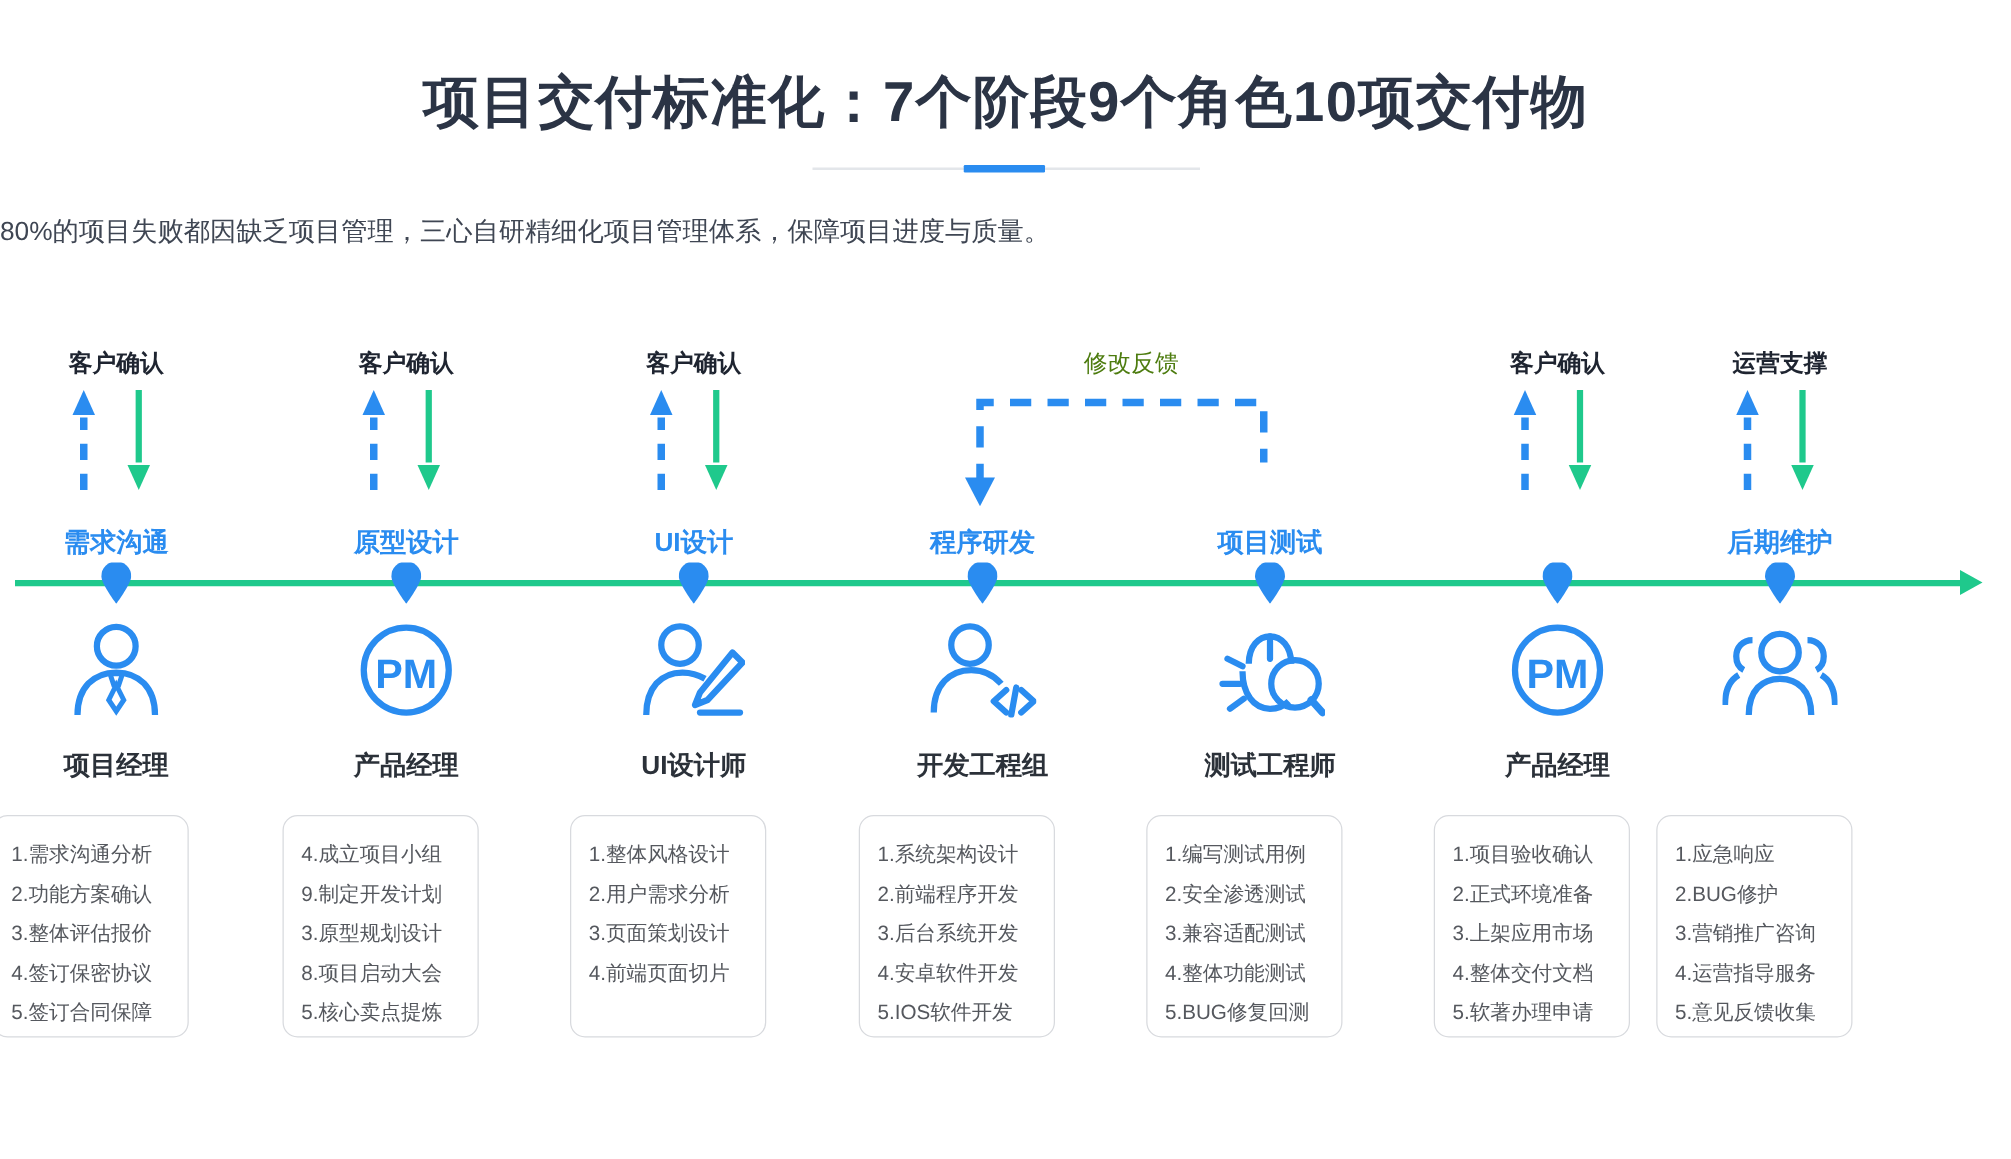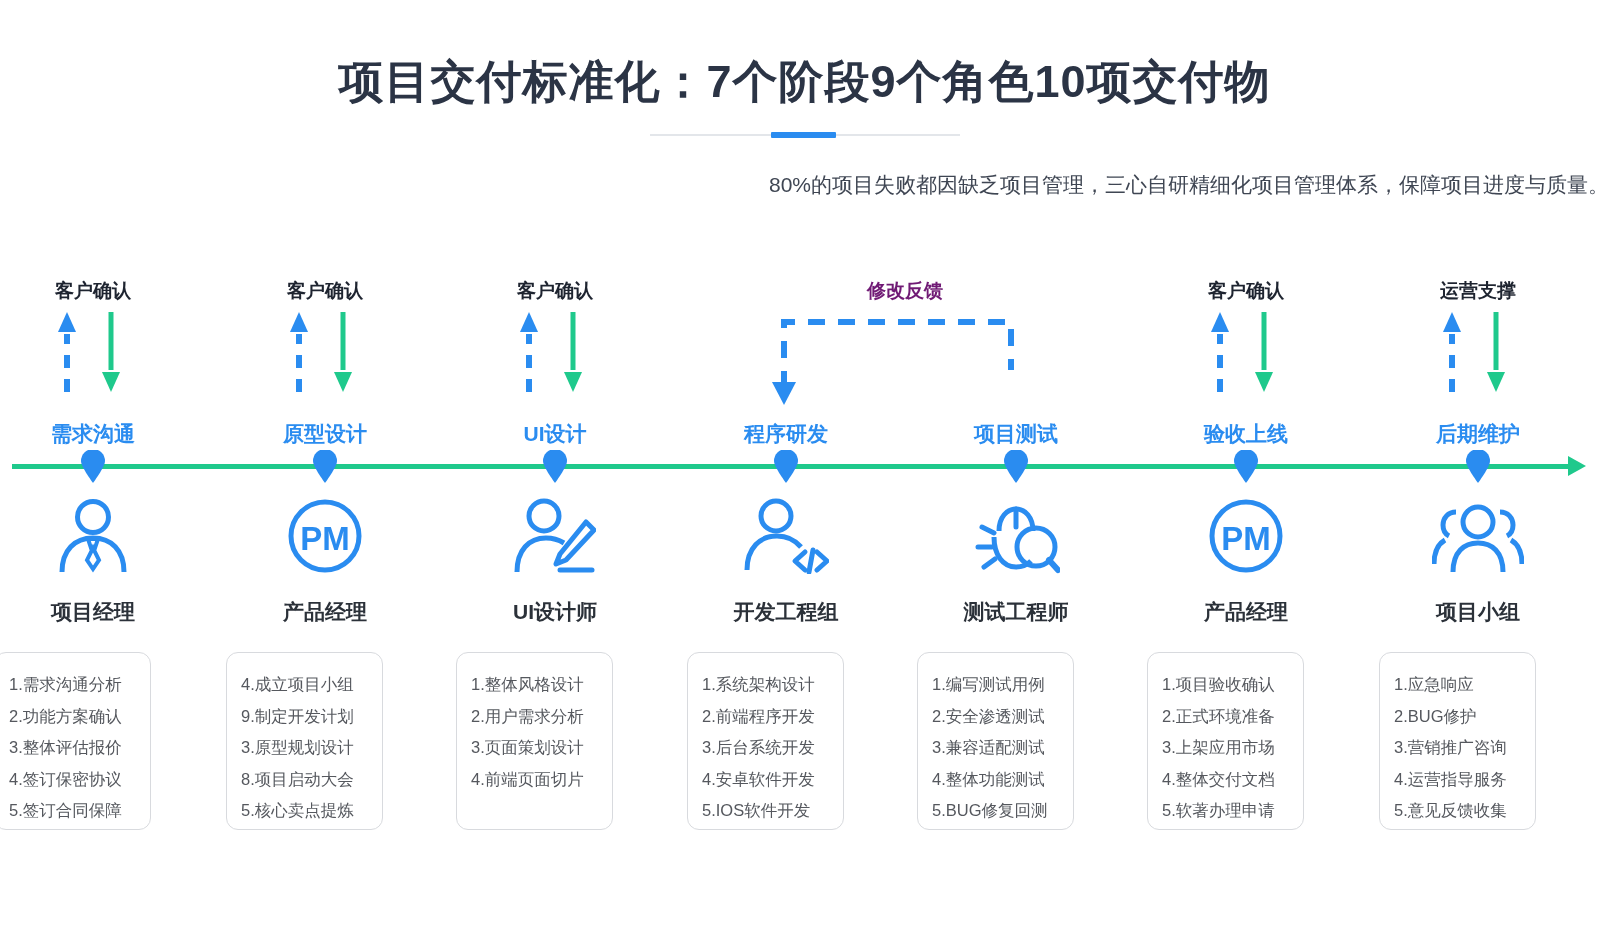--- a/index.html
+++ b/index.html
@@ -45,21 +45,21 @@
     width: 65px;
     height: 6px;
     background: #2a8cf0;
     border-radius: 1px;
   }
   .page-subtitle {
     position: absolute;
     top: 171px;
     left: 0;
     width: 1609px;
-    text-align: right;
+    text-align: left;
     font-size: 21px;
     color: #3f4653;
     white-space: nowrap;
   }
 
   
   .timeline-line {
     position: absolute;
     left: 12px;
     top: 464px;
@@ -189,22 +189,22 @@
   }
 
   
   .feedback-label {
     position: absolute;
     top: 278px;
     left: 795px;
     width: 220px;
     text-align: center;
     font-size: 19px;
-    font-weight: bold;
-    color: #701a75;
+    font-weight: normal;
+    color: #4d7c0f;
     white-space: nowrap;
   }
   .feedback-loop {
     position: absolute;
     top: 310px;
     left: 770px;
     width: 255px;
     height: 95px;
   }
 </style>
@@ -378,40 +378,39 @@
         <div class="arrows">
                <span class="arrow-up"><svg width="6" height="80" viewBox="0 0 6 80" style="overflow:visible">
     <path d="M3 80 L3 22" stroke="#2a8cf0" stroke-width="6" stroke-dasharray="13 11"></path>
     <polygon points="3,0 -6,20 12,20" fill="#2a8cf0"></polygon>
   </svg></span>
                <span class="arrow-down"><svg width="6" height="80" viewBox="0 0 6 80" style="overflow:visible">
     <path d="M3 0 L3 58" stroke="#1fc98c" stroke-width="5"></path>
     <polygon points="3,80 -6,60 12,60" fill="#1fc98c"></polygon>
   </svg></span>
              </div>
-        <div class="stage-name">验收上线</div>
         <div class="pin"><svg width="24" height="33" viewBox="0 0 24 33">
     <path d="M12 33 C12 33 24 17 24 11 A12 12 0 0 0 0 11 C0 17 12 33 12 33 Z" fill="#2a8cf0"></path>
   </svg></div>
         <div class="role-icon">
           <svg width="76" height="76" viewBox="0 0 76 76">
     <circle cx="38" cy="38" r="34" fill="none" stroke="#2a8cf0" stroke-width="5"></circle>
     <text x="38" y="52" text-anchor="middle" font-family="Liberation Sans, sans-serif" font-size="33" font-weight="bold" fill="#2a8cf0">PM</text>
   </svg>
         </div>
         <div class="role-name">产品经理</div>
         <ul class="card">
           <li>1.项目验收确认</li>
           <li>2.正式环境准备</li>
           <li>3.上架应用市场</li>
           <li>4.整体交付文档</li>
           <li>5.软著办理申请</li>
         </ul>
       </div>
-      <div class="col" style="left: 1363px; text-decoration: underline;">
+      <div class="col" style="left: 1309px; text-decoration: underline;">
         <div class="top-label">运营支撑</div>
         <div class="arrows">
                <span class="arrow-up"><svg width="6" height="80" viewBox="0 0 6 80" style="overflow:visible">
     <path d="M3 80 L3 22" stroke="#2a8cf0" stroke-width="6" stroke-dasharray="13 11"></path>
     <polygon points="3,0 -6,20 12,20" fill="#2a8cf0"></polygon>
   </svg></span>
                <span class="arrow-down"><svg width="6" height="80" viewBox="0 0 6 80" style="overflow:visible">
     <path d="M3 0 L3 58" stroke="#1fc98c" stroke-width="5"></path>
     <polygon points="3,80 -6,60 12,60" fill="#1fc98c"></polygon>
   </svg></span>
@@ -423,21 +422,20 @@
         <div class="role-icon">
           <svg width="92" height="76" viewBox="0 0 92 76">
     <circle cx="46" cy="24" r="15" fill="none" stroke="#2a8cf0" stroke-width="5"></circle>
     <path d="M21 74 C21 54 32 45 46 45 C60 45 71 54 71 74" fill="none" stroke="#2a8cf0" stroke-width="5"></path>
     <path d="M24 14 C16 14 11 20 11 27 C11 32 13 36 17 38" fill="none" stroke="#2a8cf0" stroke-width="5"></path>
     <path d="M13 42 C6 46 2 54 2 66" fill="none" stroke="#2a8cf0" stroke-width="5"></path>
     <path d="M68 14 C76 14 81 20 81 27 C81 32 79 36 75 38" fill="none" stroke="#2a8cf0" stroke-width="5"></path>
     <path d="M79 42 C86 46 90 54 90 66" fill="none" stroke="#2a8cf0" stroke-width="5"></path>
   </svg>
         </div>
-        <div class="role-name">项目小组</div>
         <ul class="card">
           <li>1.应急响应</li>
           <li>2.BUG修护</li>
           <li>3.营销推广咨询</li>
           <li>4.运营指导服务</li>
           <li>5.意见反馈收集</li>
         </ul>
       </div>
     </div>
 

